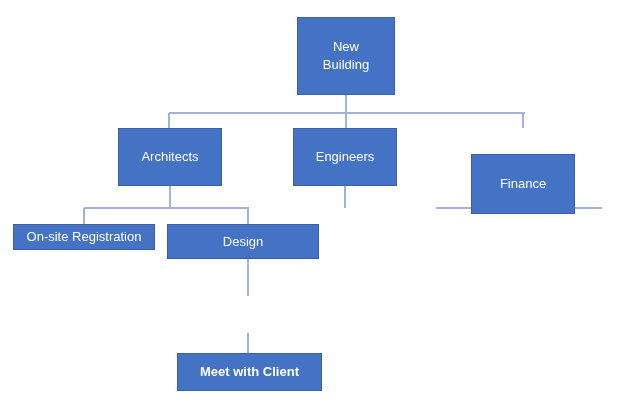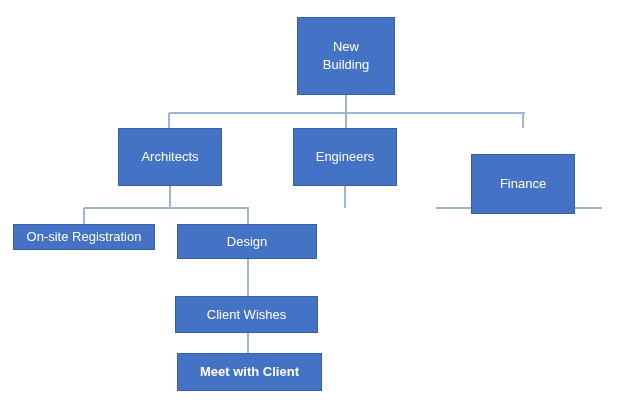--- a/index.html
+++ b/index.html
@@ -38,21 +38,21 @@
   .connector{
     position:absolute;
     background:var(--connector);
   }
   
   .n0{left:297px;top:17px;width:98px;height:78px;padding:0 16px;}
   .n1{left:118px;top:128px;width:104px;height:58px;}
   .n2{left:293px;top:128px;width:104px;height:58px;}
   .n3{left:471px;top:128px;width:104px;height:60px;margin-top:26px;}
   .n4{left:13px;top:224px;width:142px;height:26px;}
-  .n5{left:177px;top:224px;width:140px;height:35px;}
+  .n5{left:167px;top:224px;width:152px;height:35px;}
   .n6{left:175px;top:296px;width:143px;height:37px;}
   .n7{left:177px;top:353px;width:145px;height:38px;font-weight:bold;}
   
   .c-root-drop      {left:345px;top:95px;width:2px;height:33px;}
   .c-l1-hbar        {left:169px;top:112px;width:356px;height:2px;}
   .c-l1-architects  {left:168px;top:113px;width:2px;height:15px;}
   .c-l1-finance     {left:522px;top:113px;width:2px;height:15px;}
   .c-arch-drop      {left:169px;top:186px;width:2px;height:22px;}
   .c-l2-hbar        {left:84px;top:207px;width:165px;height:2px;}
   .c-l2-onsite      {left:83px;top:208px;width:2px;height:16px;}
@@ -81,16 +81,15 @@
   <div class="connector c-fin-hbar"></div>
   <div class="connector c-design-drop"></div>
   <div class="connector c-wishes-drop"></div>
 
   <div class="node n0">New Building</div>
   <div class="node n1">Architects</div>
   <div class="node n2">Engineers</div>
   <div class="node n3">Finance</div>
   <div class="node n4">On-site Registration</div>
   <div class="node n5">Design</div>
-  <div class="node n6">Client Wishes</div>
   <div class="node n7">Meet with Client</div>
 
 </div>
 
 </body></html>

